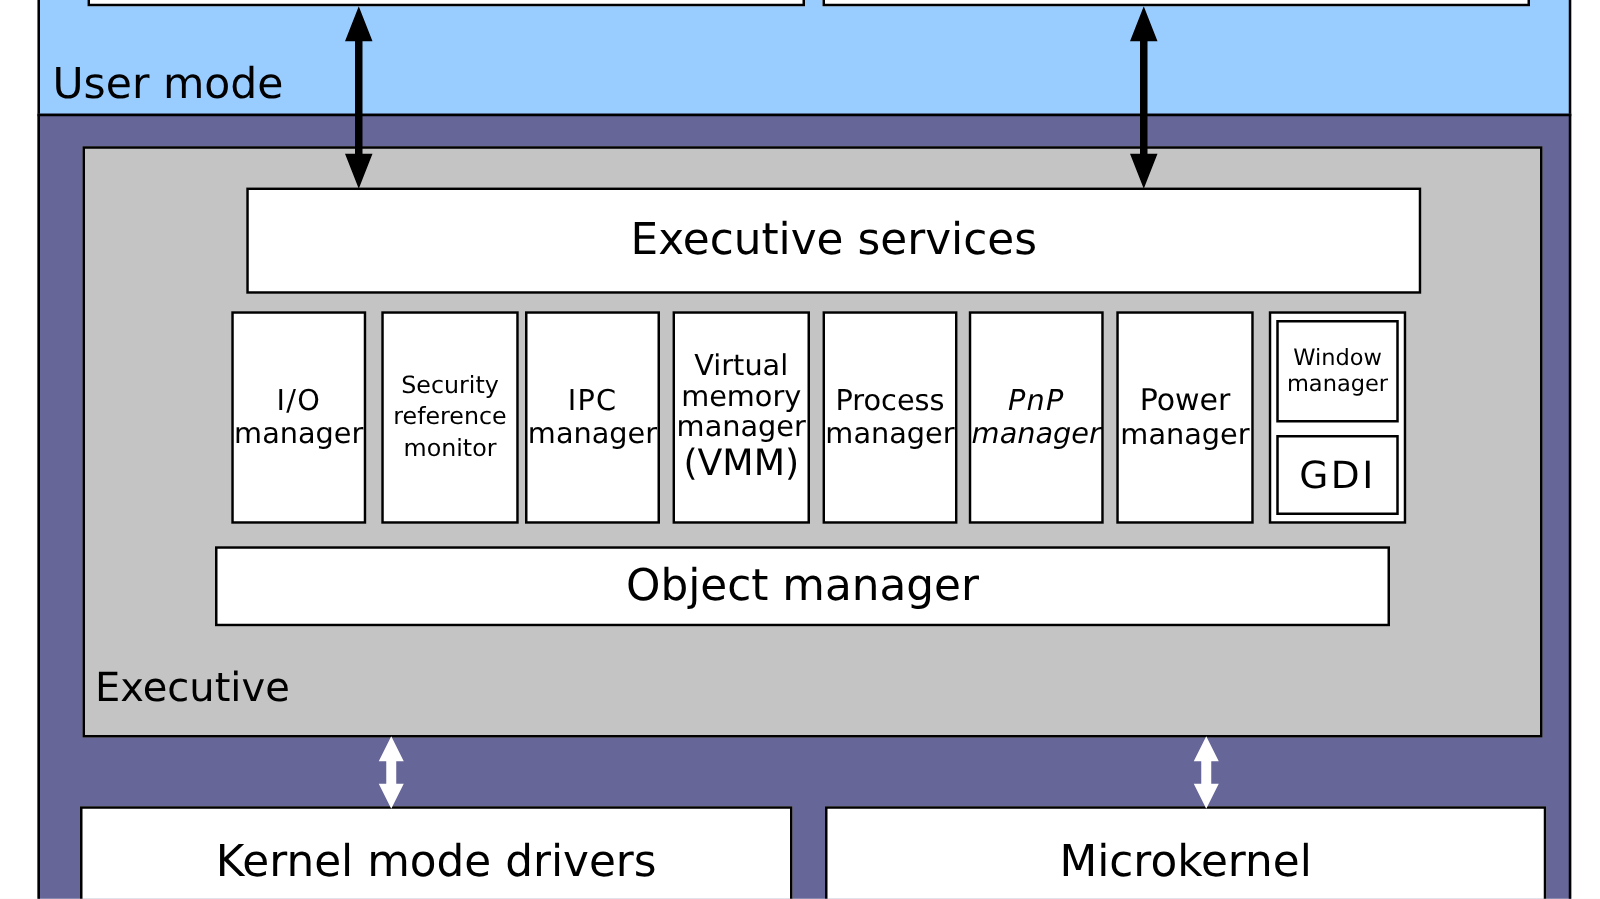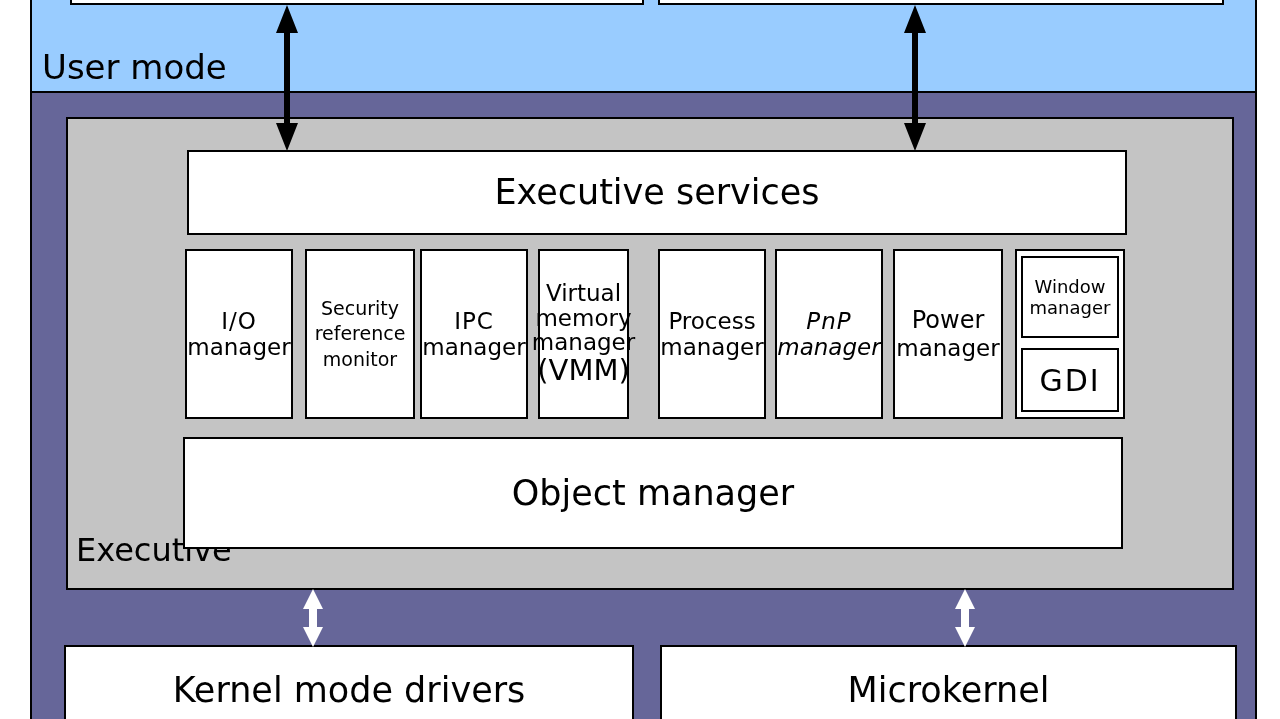--- a/index.html
+++ b/index.html
@@ -31,33 +31,33 @@
     background: var(--box-bg, #FFFFFF);
     border: 2px solid var(--border, #000);
     display: flex; flex-direction: column;
     align-items: center; justify-content: center;
     text-align: center;
   }
 
   #top-box-left  { left: 70px;  top: -22px; width: 574px; height: 27px; }
   #top-box-right { left: 658px; top: -22px; width: 566px; height: 27px; }
 
-  #exec-services   { left: 187px; top: 150px; width: 940px; height: 85px; }
-  #object-manager  { left: 183px; top: 437px; width: 940px; height: 112px; }
+  #exec-services   { left: 197px; top: 150px; width: 940px; height: 85px; }
+  #object-manager  { left: 172px; top: 437px; width: 940px; height: 64px; }
 
   .label-xl { font-size: 35px; line-height: 1.1; }
 
   #user-mode-label { left: 42px; top: 28px; font-size: 34px; line-height: 44px; margin-top: 17px; }
   #executive-label { left: 76px; top: 531px; font-size: 32px; line-height: 38px; }
 
   .mgr { top: 249px; height: 170px; }
   #box-io      { left: 185px;  width: 108px; }
   #box-srm     { left: 305px;  width: 110px; }
   #box-ipc     { left: 420px;  width: 108px; }
-  #box-vmm     { left: 538px;  width: 91px; }
+  #box-vmm     { left: 538px;  width: 110px; }
   #box-process { left: 658px;  width: 108px; }
   #box-pnp     { left: 775px;  width: 108px; font-style: italic; }
   #box-power   { left: 893px;  width: 110px; }
   #box-wingdi  { left: 1015px; width: 110px; gap: 10px; }
 
   .sub-box { position: relative; width: 94px; }
   #window-box { height: 78px; }
   #gdi-box    { height: 60px; }
 
   .l-xl  { font-size: 23px; line-height: 1.15; letter-spacing: 1px; text-align: center; }

